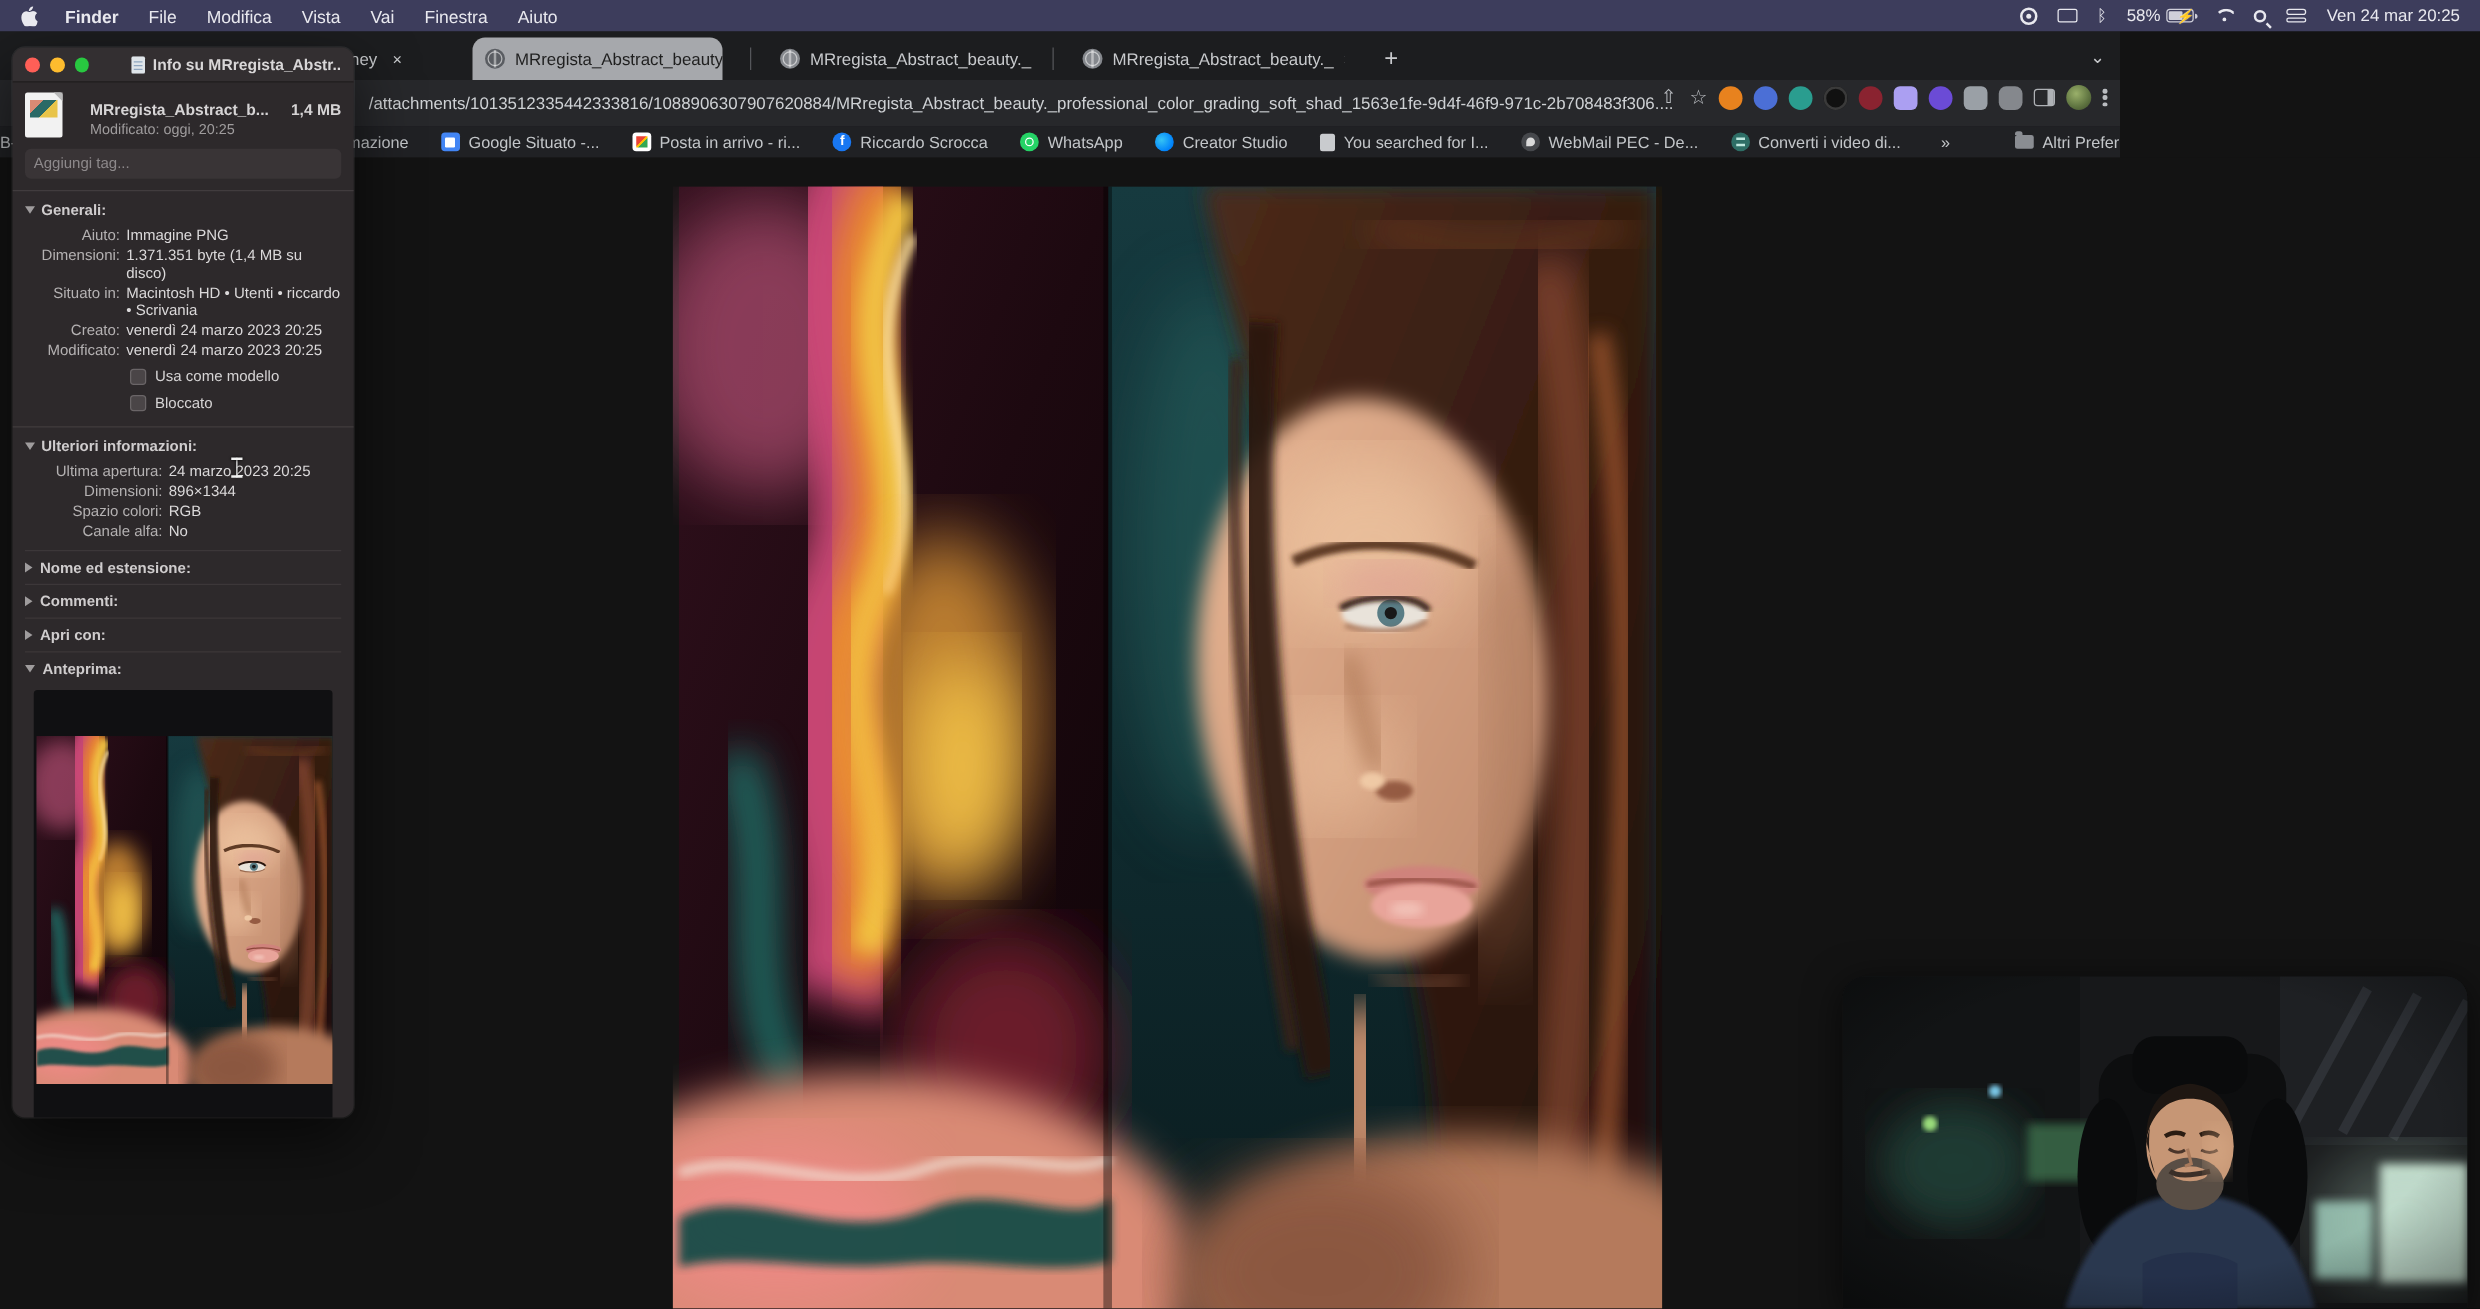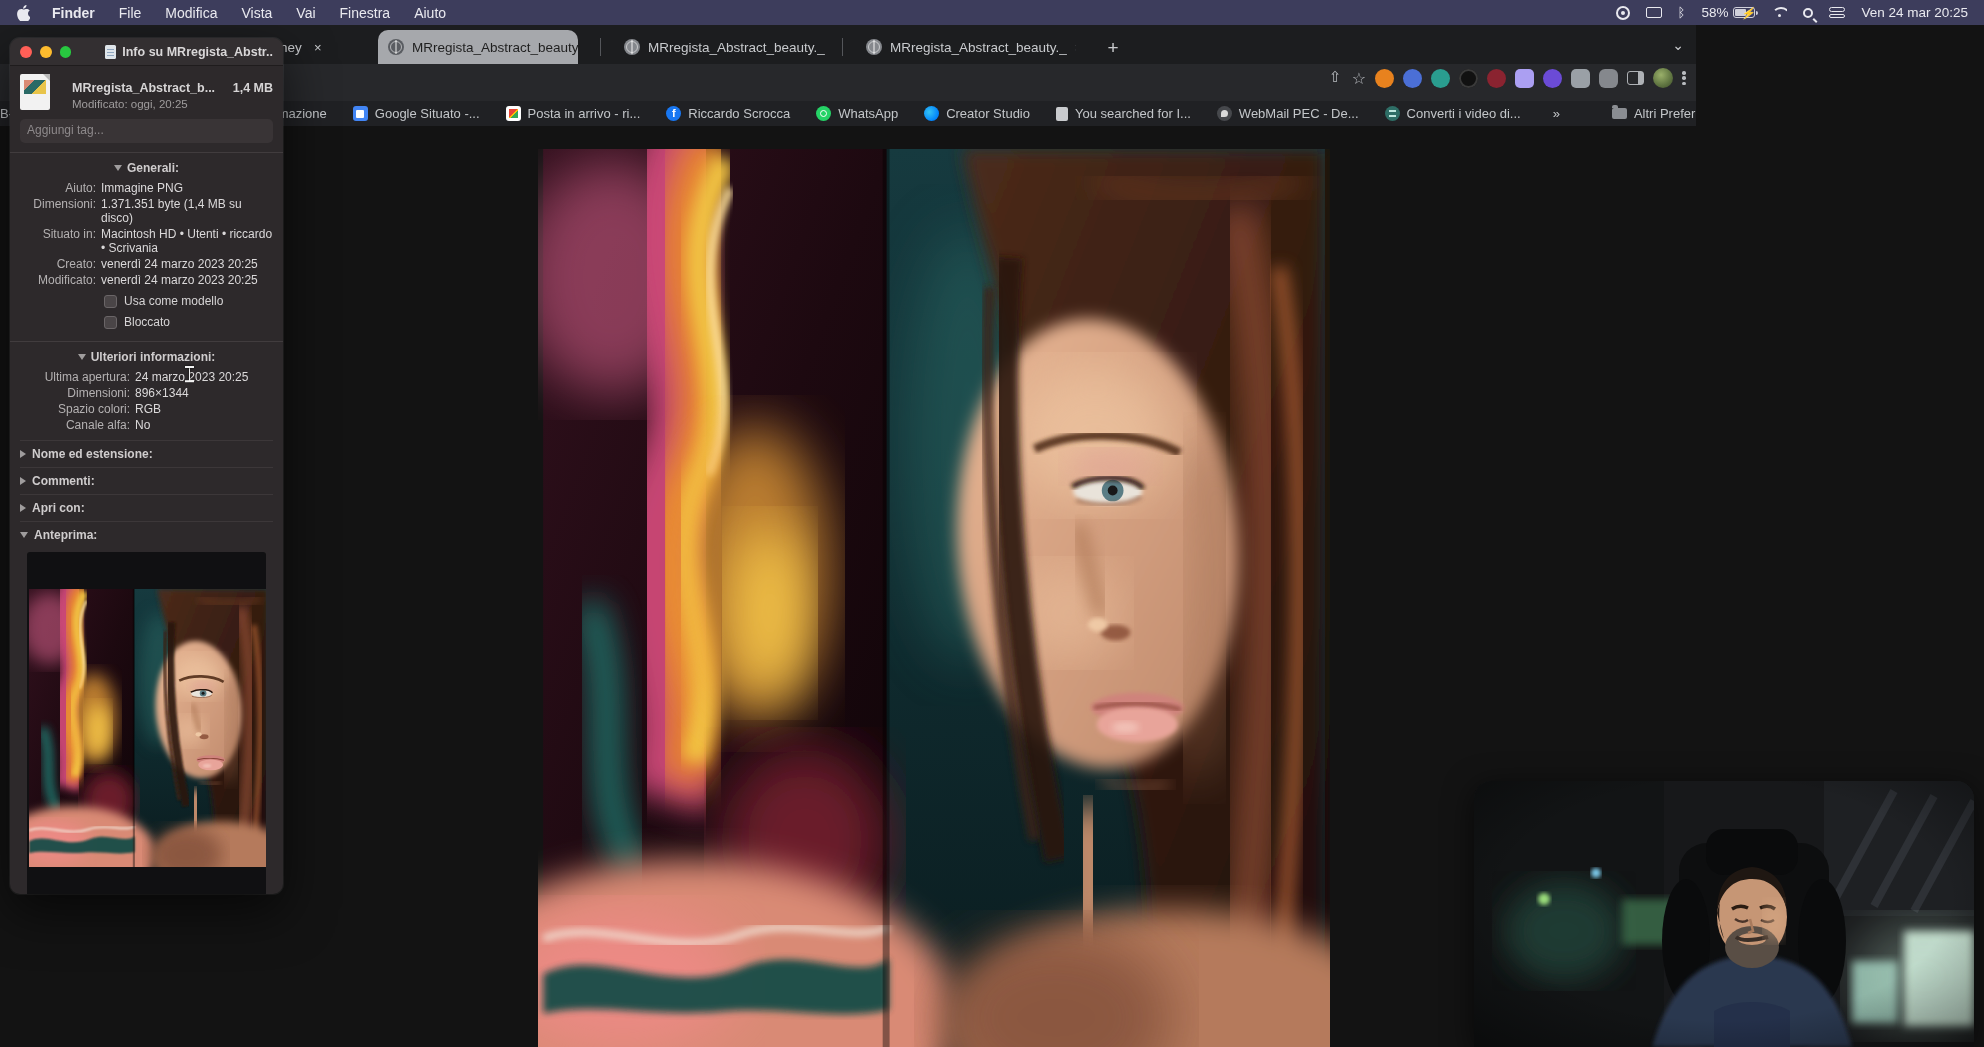--- a/index.html
+++ b/index.html
@@ -116,21 +116,21 @@
   .iw-body { padding:8px 10px 0 10px; }
   .iw-filerow { display:flex; align-items:flex-end; gap:22px; }
   .png-ic { width:30px; height:36px; background:#f2f2f2; border-radius:2px; position:relative; flex:0 0 auto; }
   .png-ic::before { content:""; position:absolute; left:4px; top:6px; right:4px; height:14px; background:linear-gradient(135deg,#d98a74 30%,#2a6a66 30% 60%,#e8c44a 60%); }
   .png-ic::after { content:""; position:absolute; right:0; top:0; border-style:solid; border-width:0 7px 7px 0; border-color:transparent #b9b9b9 transparent transparent; }
   .iw-nameblock { flex:1; min-width:0; }
   .iw-nameline { display:flex; justify-content:space-between; gap:6px; font-size:12.5px; font-weight:bold; white-space:nowrap; }
   .iw-modified { color:#9f9c9d; margin-top:3px; font-size:11.5px; }
   .tagfield { margin-top:9px; height:24px; background:#393436; border-radius:5px; padding:4px 7px; color:#8d898b; font-size:12px; }
   .iw-divider { height:1px; background:#413c3e; margin:9px -10px 8px -10px; }
-  .sec-head { display:flex; align-items:center; gap:5px; font-weight:bold; font-size:12px; color:#cfcccd; margin:7px 0 6px 0;justify-content:center; }
+  .sec-head { display:flex; align-items:center; gap:5px; font-weight:bold; font-size:12px; color:#cfcccd; margin:7px 0 6px 0; }
   .chev { width:0; height:0; border-left:4.5px solid transparent; border-right:4.5px solid transparent; border-top:6px solid #9f9c9d; }
   .chev.closed { border-top:4.5px solid transparent; border-bottom:4.5px solid transparent; border-left:6px solid #9f9c9d; border-right:0; }
   .kv { display:grid; grid-template-columns:76px 1fr; column-gap:5px; row-gap:2px; margin-bottom:4px; }
   .kv.wide { grid-template-columns:110px 1fr; }
   .kv .k { text-align:right; color:#b4b1b2; }
   .kv .v { color:#dbd9da; }
   .cb-row { display:flex; align-items:center; gap:7px; margin:7px 0 0 84px; }
   .cb { width:13px; height:13px; background:#4a4547; border:1px solid #6a6567; border-radius:3px; }
   .collapsed-row { display:flex; align-items:center; gap:6px; padding:6px 0; font-weight:bold; font-size:12px; color:#cfcccd; border-top:1px solid #3c3739; }
   .preview-box { margin:4px auto 6px auto; width:239px; height:352px; background:#101012; border-radius:3px; overflow:hidden; position:relative; }
@@ -331,20 +331,21 @@
         <span>MRregista_Abstract_beauty._</span>
         <span class="tab-close"></span>
       </div>
       <span class="tab-sep" style="left:600px;"></span>
       <span class="tab-sep" style="left:842px;"></span>
       <span class="newtab"></span>
       <span class="tab-chevron"></span>
     </div>
 
     <div class="toolbar">
+      <div class="omnibox">/attachments/1013512335442333816/1088906307907620884/MRregista_Abstract_beauty._professional_color_grading_soft_shad_1563e1fe-9d4f-46f9-971c-2b708483f306....</div>
       <div class="tb-right">
         <span class="share-ic"></span>
         <span class="star-ic"></span>
         <span class="ext" style="background:#e8821e"></span>
         <span class="ext" style="background:#4b6fd6"></span>
         <span class="ext" style="background:#2a9d8f"></span>
         <span class="ext" style="background:#111;box-shadow:inset 0 0 0 2px #3a3a3a"></span>
         <span class="ext" style="background:#8a2330"></span>
         <span class="ext sq" style="background:#ab9ff2"></span>
         <span class="ext" style="background:#6b4bd6"></span>

